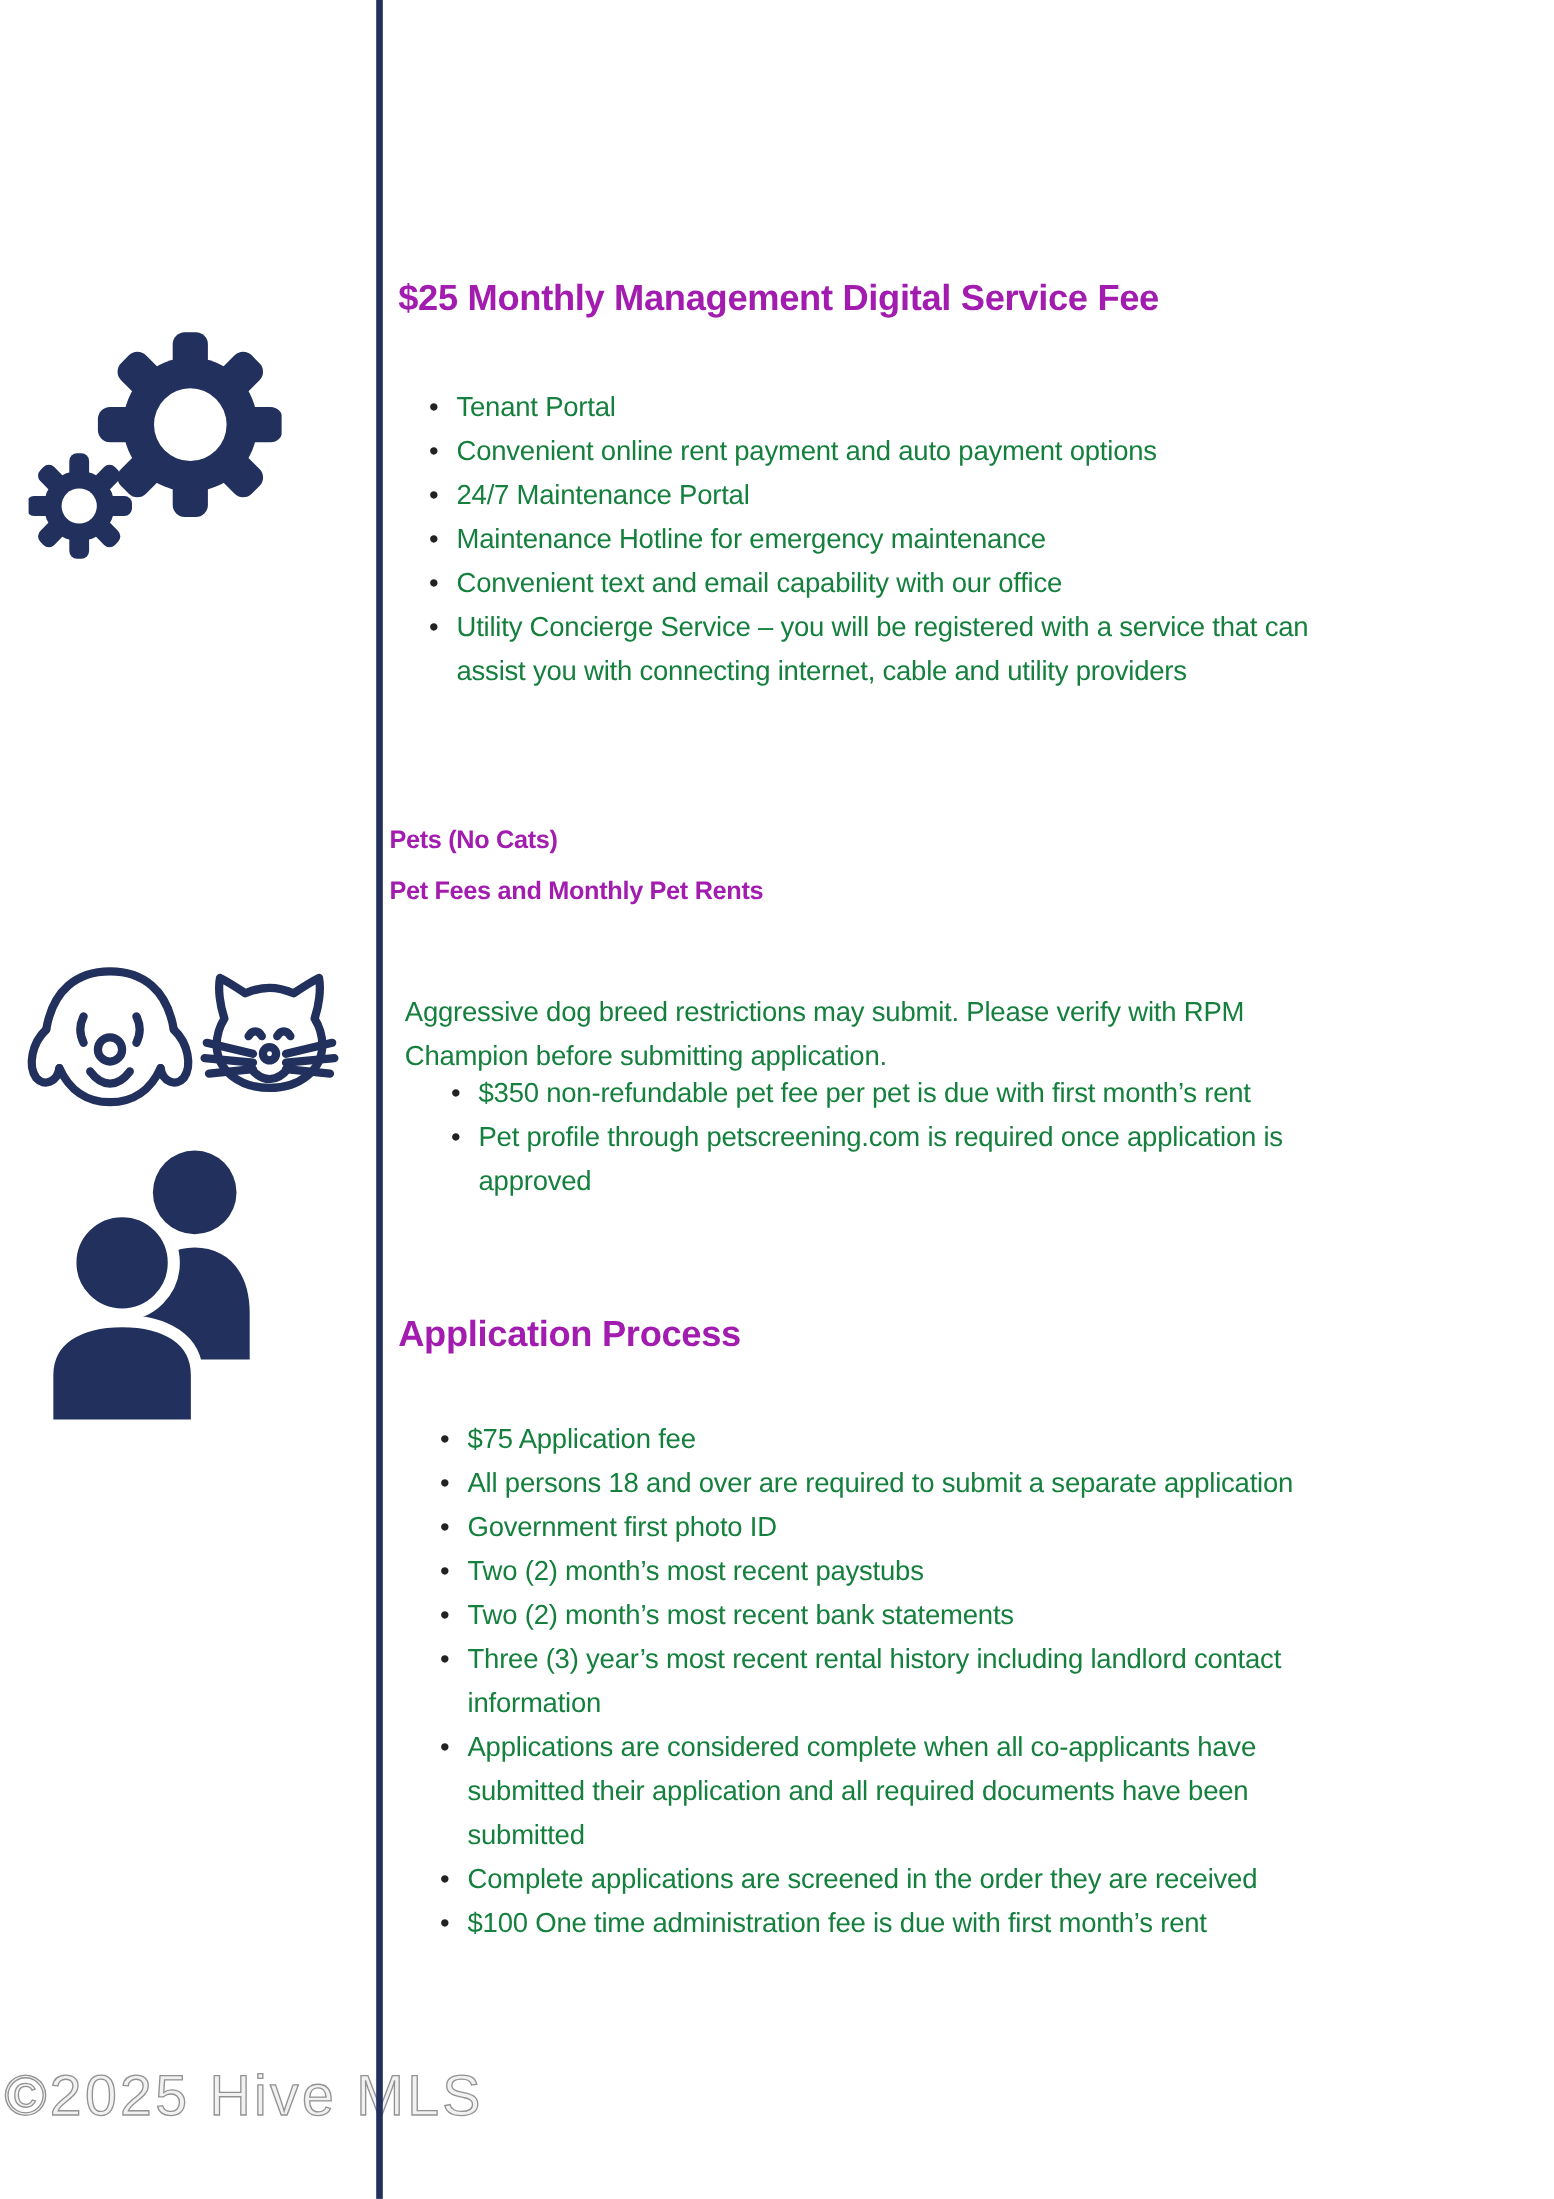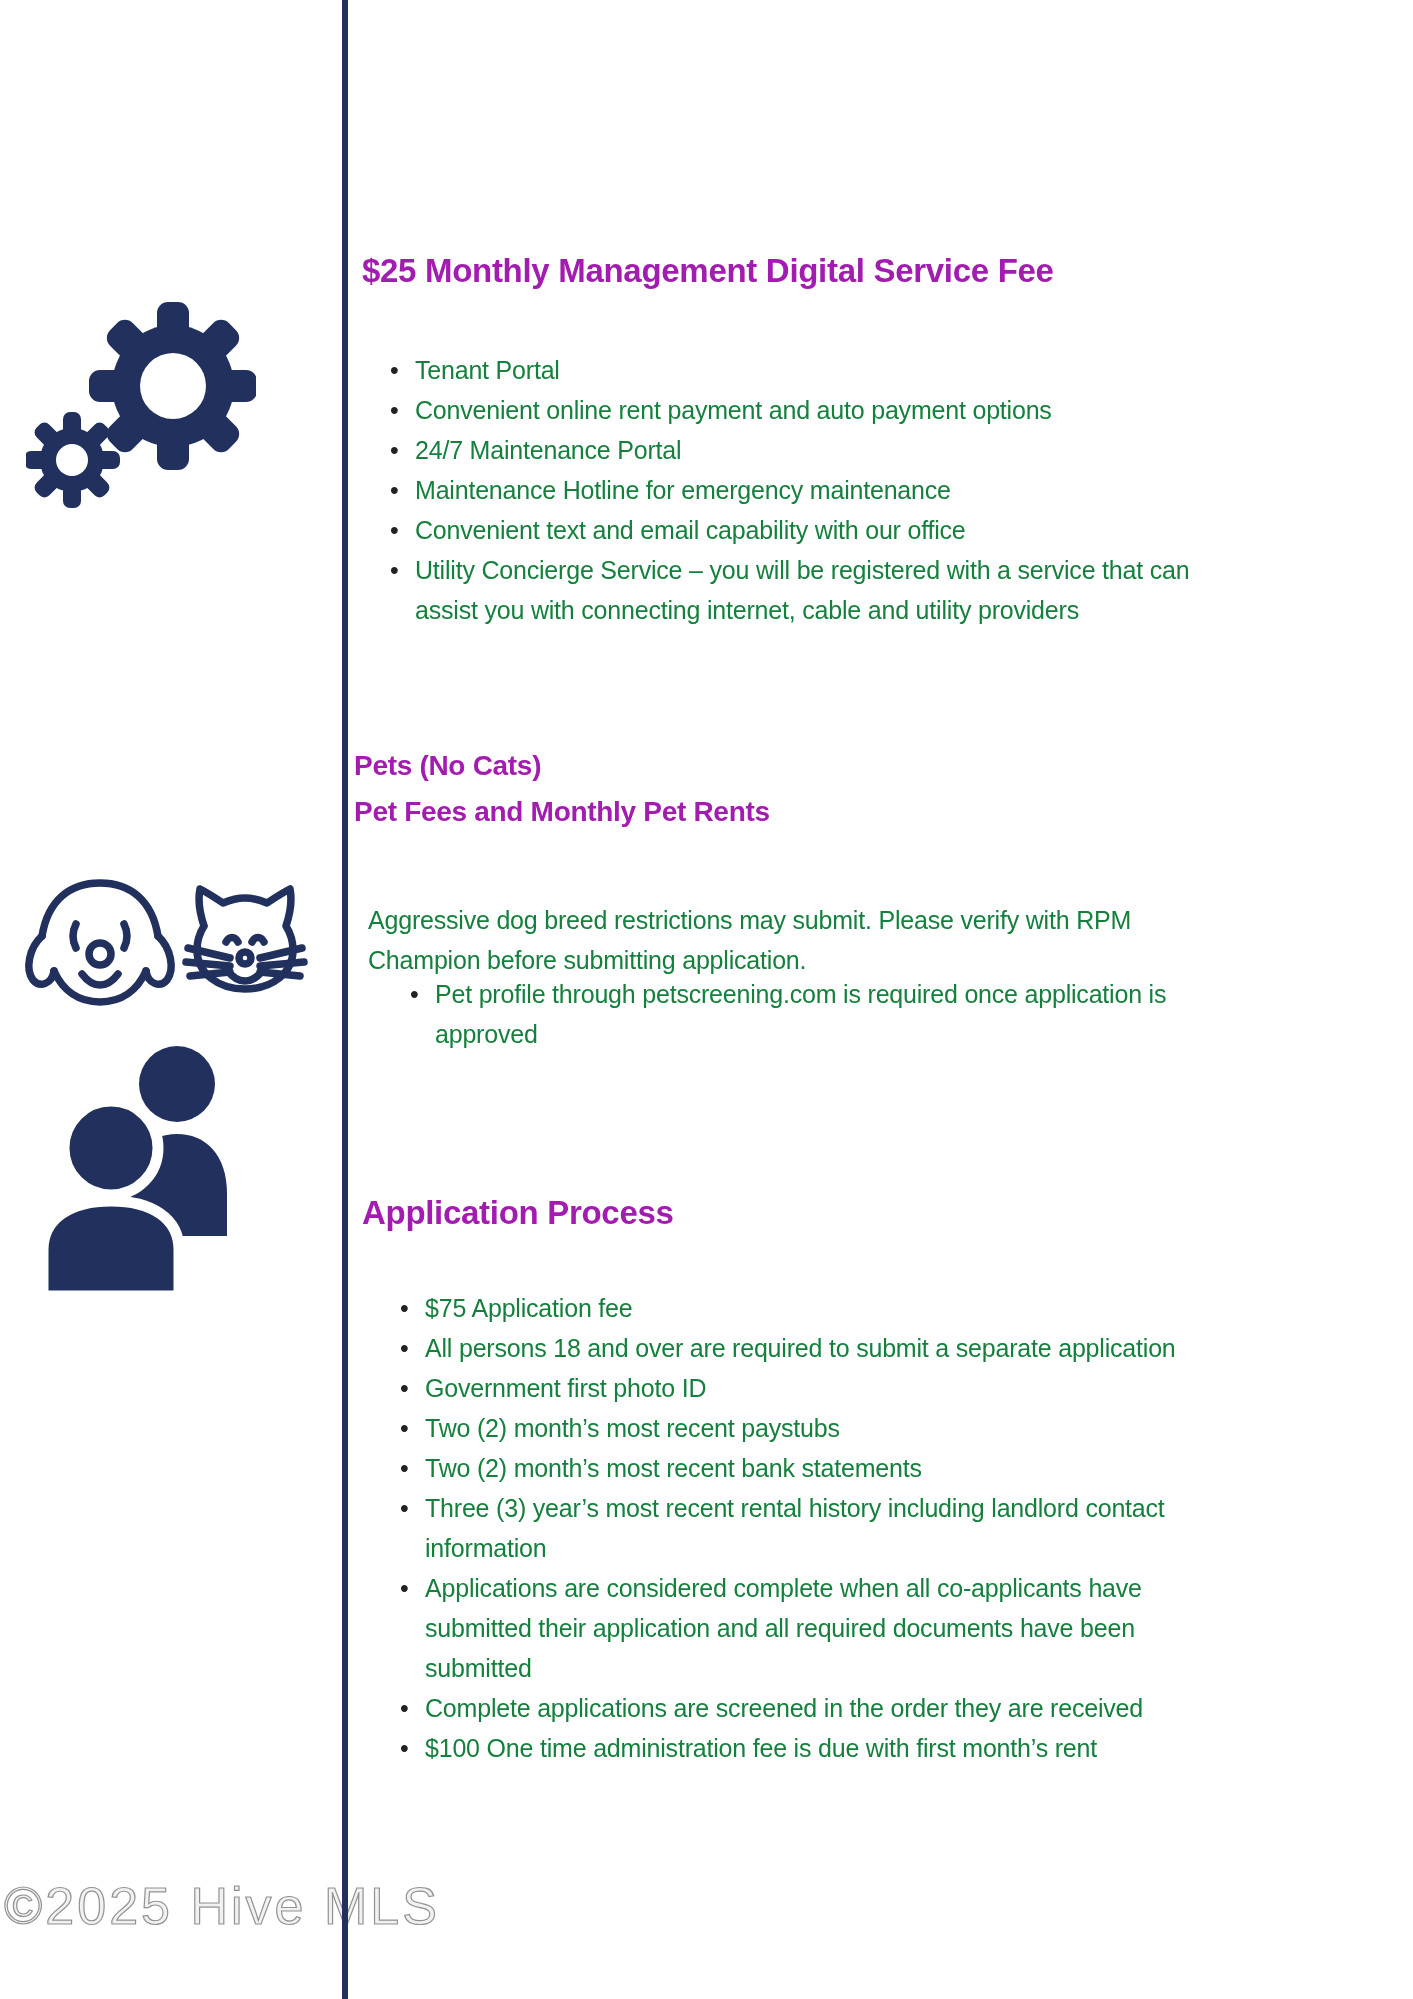--- a/index.html
+++ b/index.html
@@ -18,21 +18,21 @@
     z-index:5;
   }
   .heading {
     position:absolute;
     font-weight:bold;
     color:#a21caf;
     letter-spacing:-0.3px;
     white-space:nowrap;
   }
   .h-main { font-size:33px; }
-  .h-pets { font-size:28px; }
+  .h-pets { font-size:23px; }
   ul.bullets, ul.plain {
     position:absolute;
     margin:16px; padding:0;
     list-style:none;
     font-size:25px;
     line-height:40px;
     letter-spacing:-0.2px;
     color:#15803d;
   }
   ul.bullets li {
@@ -152,20 +152,21 @@
       <li>Utility Concierge Service – you will be registered with a service that can<br>assist you with connecting internet, cable and utility providers</li>
     </ul>
 
   <div class="heading h-pets" style="left:354px; top:750px;">Pets (No Cats)</div>
   <div class="heading h-pets" style="left:354px; top:796px;">Pet Fees and Monthly Pet Rents</div>
   <ul class="plain" style="left:352px; top:884px;">
       <li>Aggressive dog breed restrictions may submit. Please verify with RPM</li>
       <li>Champion before submitting application.</li>
     </ul>
   <ul class="bullets" style="left:392px; top:958px;">
+      <li>$350 non-refundable pet fee per pet is due with first month’s rent</li>
       <li>Pet profile through petscreening.com is required once application is<br>approved</li>
     </ul>
 
   <div class="heading h-main" style="left:362px; top:1194px;">Application Process</div>
   <ul class="bullets" style="left:382px; top:1272px;">
       <li>$75 Application fee</li>
       <li>All persons 18 and over are required to submit a separate application</li>
       <li>Government first photo ID</li>
       <li>Two (2) month’s most recent paystubs</li>
       <li>Two (2) month’s most recent bank statements</li>

